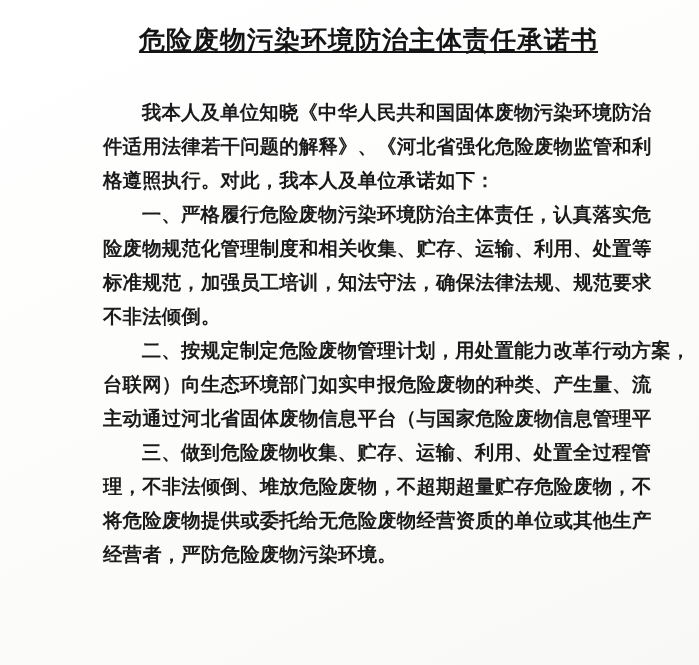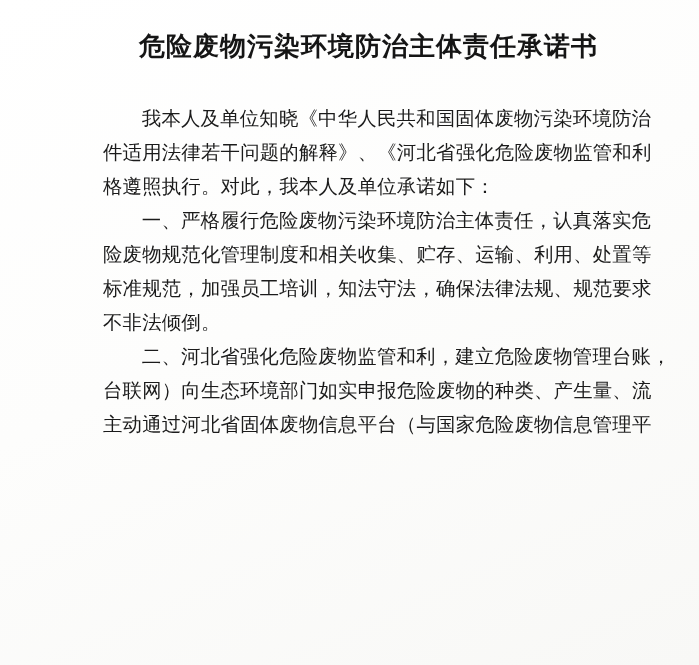--- a/index.html
+++ b/index.html
@@ -13,34 +13,36 @@
     background: linear-gradient(155deg, #ffffff 0%, #fdfdfc 45%, #f8f8f6 100%);
     font-family: "Liberation Serif", "DejaVu Serif", serif;
     color: #1b1b1b;
   }
   .page {
     position: relative;
     width: 699px;
     height: 665px;
   }
   .title {
-    margin: 14px;
+    margin: 8px;
     padding-top: 16px;
     padding-left: 38px; 
     text-align: center;
     font-size: 26px;
     line-height: 34px;
     font-weight: bold;
     letter-spacing: 1px;
     color: #151515;
+    text-decoration: underline;
   }
   .body-text {
     margin: 38px 0 0 103px;
     width: 548px;
     font-size: 19.4px;
+    font-weight: bold;
   }
   .para {
     margin: 0;
     padding: 0;
   }
   .line {
     line-height: 34px;
     white-space: nowrap;
     text-align: justify;
     text-align-last: justify;
@@ -69,20 +71,26 @@
     </div>
 
     <div class="para">
       <div class="line first">一、严格履行危险废物污染环境防治主体责任，认真落实危</div>
       <div class="line">险废物规范化管理制度和相关收集、贮存、运输、利用、处置等</div>
       <div class="line">标准规范，加强员工培训，知法守法，确保法律法规、规范要求</div>
       <div class="line end">不非法倾倒。</div>
     </div>
 
     <div class="para">
-      <div class="line first">二、河北省强化危险废物监管和利，建立危险废物管理台账，</div>
+      <div class="line first">二、按规定制定危险废物管理计划，用处置能力改革行动方案，</div>
       <div class="line">台联网）向生态环境部门如实申报危险废物的种类、产生量、流</div>
       <div class="line">主动通过河北省固体废物信息平台（与国家危险废物信息管理平</div>
     </div>
 
+    <div class="para">
+      <div class="line first">三、做到危险废物收集、贮存、运输、利用、处置全过程管</div>
+      <div class="line">理，不非法倾倒、堆放危险废物，不超期超量贮存危险废物，不</div>
+      <div class="line">将危险废物提供或委托给无危险废物经营资质的单位或其他生产</div>
+      <div class="line end">经营者，严防危险废物污染环境。</div>
+    </div>
 
   </div>
 </div>
 
 </body></html>

